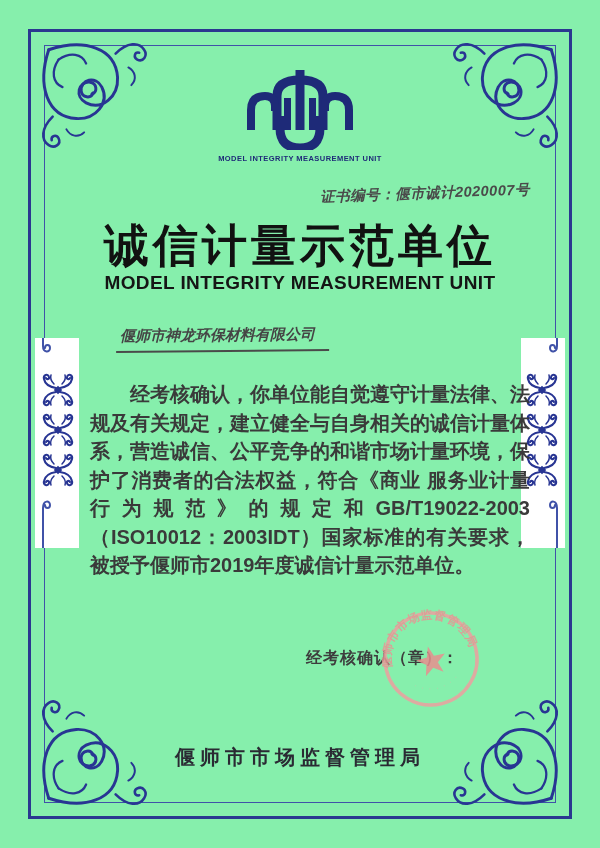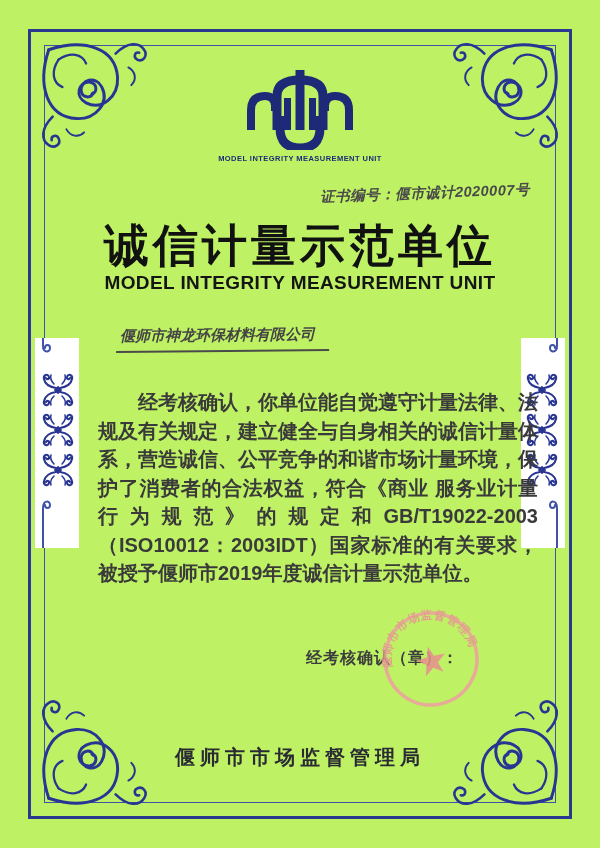--- a/index.html
+++ b/index.html
@@ -1,17 +1,17 @@
 <!DOCTYPE html>
 <html><head>
 <meta charset="utf-8">
 <style>
   html,body{margin:0;padding:0;background:#ffffff;}
   .certificate{
-    position:relative;width:600px;height:848px;background:#bef264;overflow:hidden;
+    position:relative;width:600px;height:848px;background:#86efac;overflow:hidden;
     font-family:"Liberation Sans","DejaVu Sans",sans-serif;color:#333;
   }
   
   .frame-outer{position:absolute;left:28px;top:29px;right:28px;bottom:29px;border:3.5px solid #2a3890;}
   .frame-inner{position:absolute;left:44px;top:45px;right:44px;bottom:45px;border:1.5px solid #4052a8;}
   
   .corner{position:absolute;width:118px;height:118px;}
   .corner.tl{left:33px;top:34px;}
   .corner.tr{right:33px;top:34px;transform:scaleX(-1);}
   .corner.bl{left:33px;bottom:34px;transform:scaleY(-1);}
@@ -34,21 +34,21 @@
   .title-en{position:absolute;left:0;top:272px;width:600px;text-align:center;
     font-weight:bold;font-size:19px;letter-spacing:.4px;color:#151515;}
   
   .company{position:absolute;left:116px;top:326px;width:205px;
     font-style:italic;font-weight:600;font-size:15px;color:#454545;
     border-bottom:2px solid #4a4a4a;padding:0 4px 5px 4px;transform:rotate(-.6deg);
     white-space:nowrap;}
   
   .body-text{position:absolute;left:82px;top:372px;width:440px;
     font-size:20px;line-height:28.5px;color:#3a3a3a;font-weight:600;
-    text-align:justify;text-indent:2em;margin:16px;}
+    text-align:justify;text-indent:2em;margin:8px;}
   
   .issue-line{position:absolute;left:306px;top:648px;font-size:16px;font-weight:600;color:#3d3d3d;letter-spacing:1px;}
   
   .seal{position:absolute;left:381px;top:609px;transform:rotate(-14deg);opacity:.85;}
   
   .issuer{position:absolute;left:0;top:744px;width:600px;text-align:center;
     font-size:20px;font-weight:600;letter-spacing:5px;color:#2a2a33;}
   .defs-holder{position:absolute;width:0;height:0;overflow:hidden;}
 </style>
 </head>

